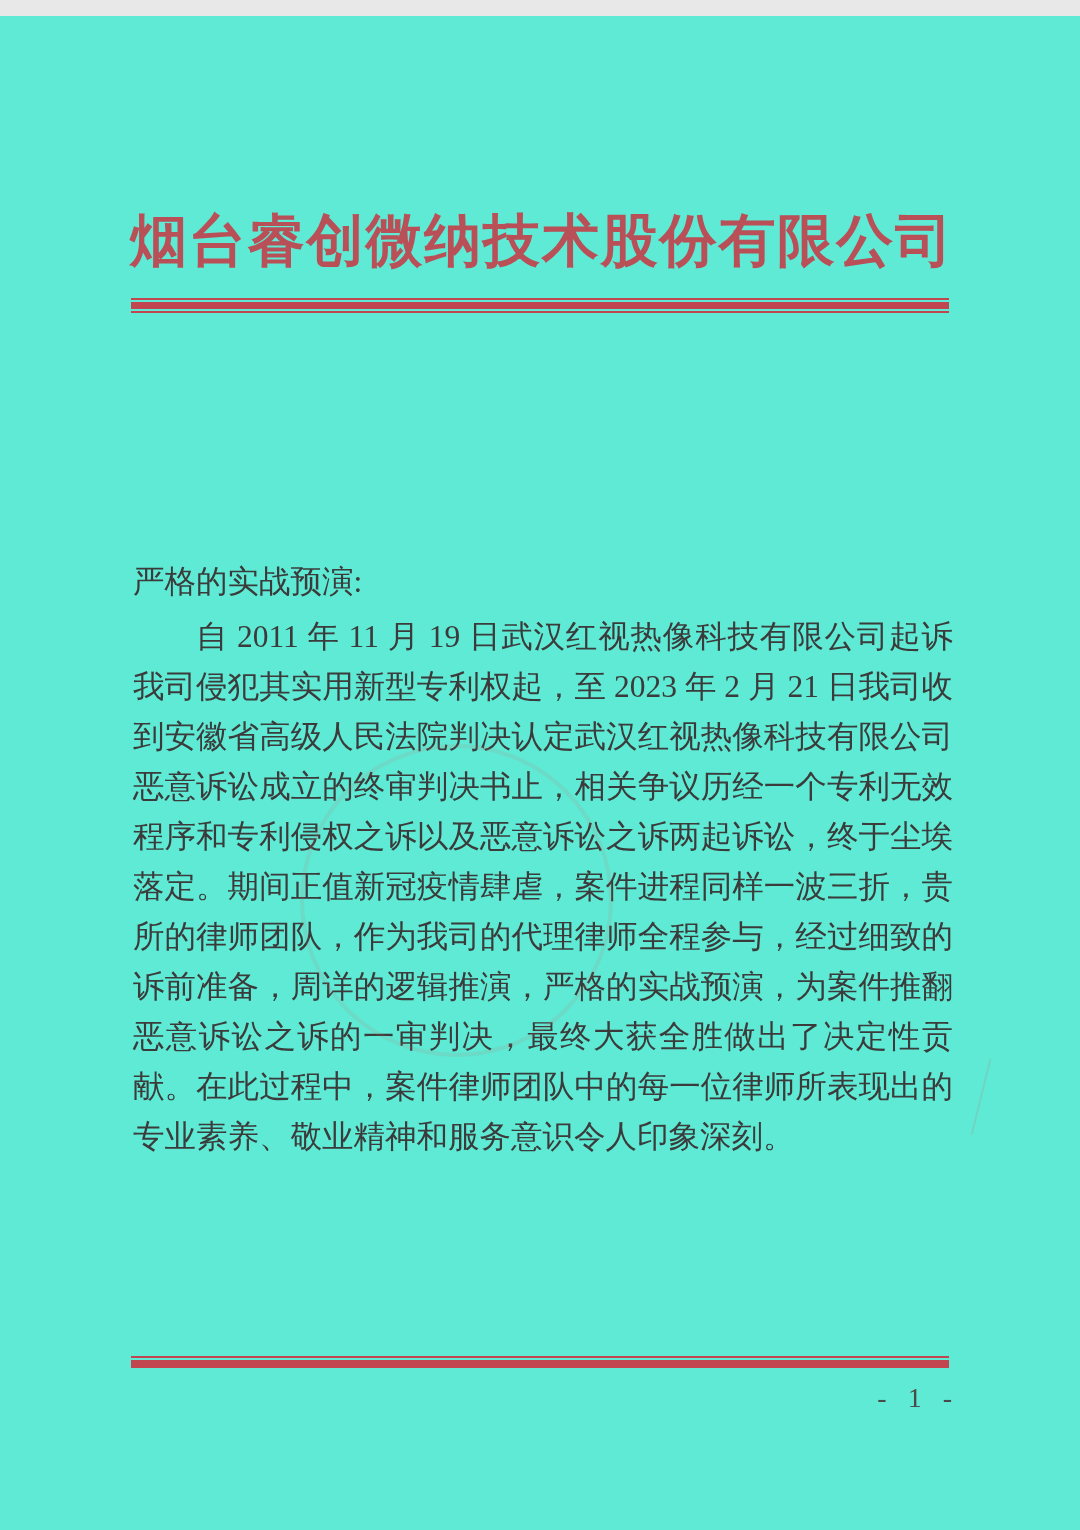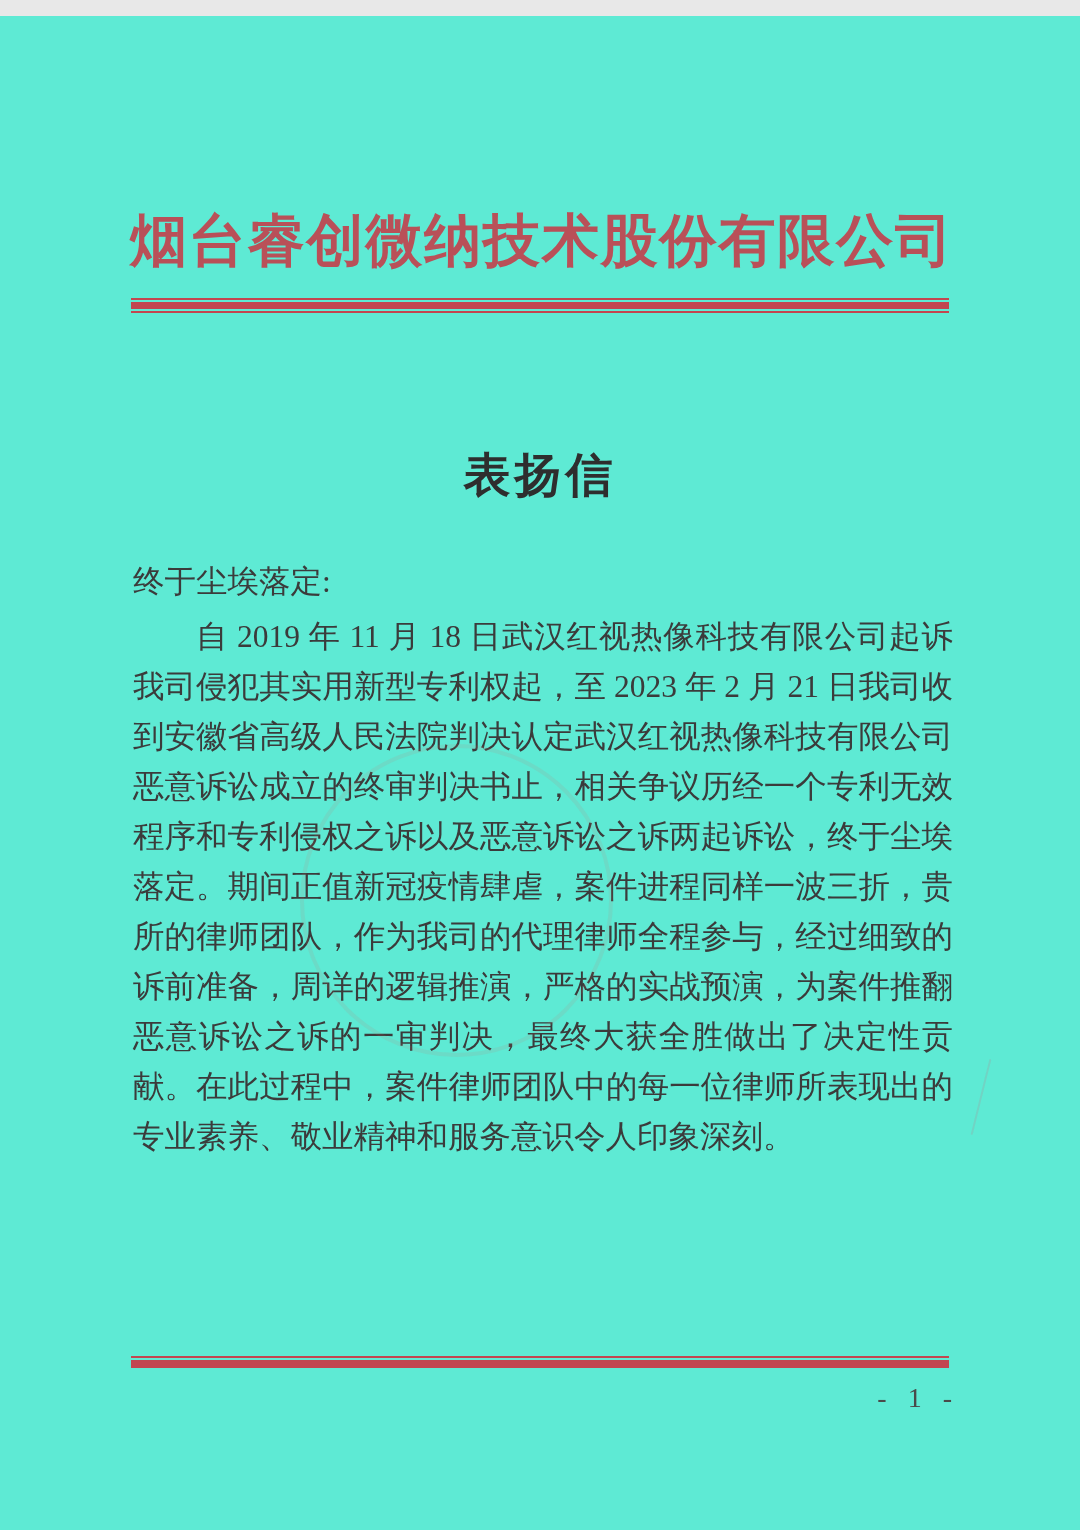--- a/index.html
+++ b/index.html
@@ -110,25 +110,24 @@
   <div class="letterhead">烟台睿创微纳技术股份有限公司</div>
 
   <div class="head-rule">
     <div class="rule-thin"></div>
     <div class="rule-gap"></div>
     <div class="rule-thick"></div>
     <div class="rule-gap"></div>
     <div class="rule-thin"></div>
   </div>
 
-  <h1 class="title">表扬信</h1>
 
   <div class="body-text">
-    <p class="salutation">终于尘埃落定:</p>
-    <p class="para">自 2019 年 11 月 18 日武汉红视热像科技有限公司起诉我司侵犯其实用新型专利权起，至 2023 年 2 月 21 日我司收到安徽省高级人民法院判决认定武汉红视热像科技有限公司恶意诉讼成立的终审判决书止，相关争议历经一个专利无效程序和专利侵权之诉以及恶意诉讼之诉两起诉讼，终于尘埃落定。期间正值新冠疫情肆虐，案件进程同样一波三折，贵所的律师团队，作为我司的代理律师全程参与，经过细致的诉前准备，周详的逻辑推演，严格的实战预演，为案件推翻恶意诉讼之诉的一审判决，最终大获全胜做出了决定性贡献。在此过程中，案件律师团队中的每一位律师所表现出的专业素养、敬业精神和服务意识令人印象深刻。</p>
+    <p class="salutation">严格的实战预演:</p>
+    <p class="para">自 2011 年 11 月 19 日武汉红视热像科技有限公司起诉我司侵犯其实用新型专利权起，至 2023 年 2 月 21 日我司收到安徽省高级人民法院判决认定武汉红视热像科技有限公司恶意诉讼成立的终审判决书止，相关争议历经一个专利无效程序和专利侵权之诉以及恶意诉讼之诉两起诉讼，终于尘埃落定。期间正值新冠疫情肆虐，案件进程同样一波三折，贵所的律师团队，作为我司的代理律师全程参与，经过细致的诉前准备，周详的逻辑推演，严格的实战预演，为案件推翻恶意诉讼之诉的一审判决，最终大获全胜做出了决定性贡献。在此过程中，案件律师团队中的每一位律师所表现出的专业素养、敬业精神和服务意识令人印象深刻。</p>
   </div>
 
   <div class="foot-rule">
     <div class="rule-thin"></div>
     <div class="rule-gap"></div>
     <div class="rule-thick"></div>
   </div>
 
   <div class="page-number">- 1 -</div>
 

